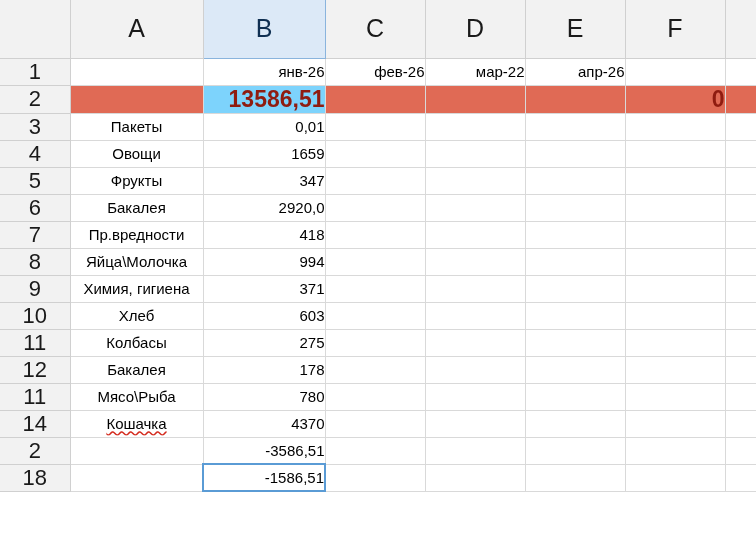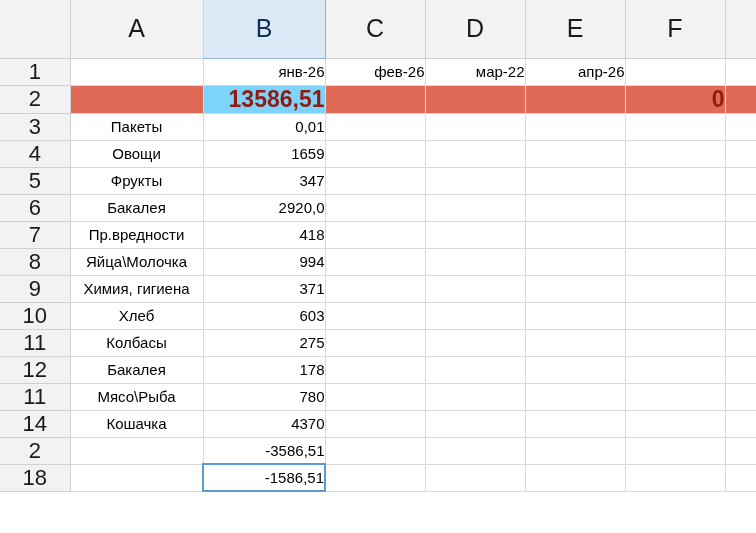--- a/index.html
+++ b/index.html
@@ -90,20 +90,21 @@
     background: #e06a55;
     font-size: 23px;
     font-weight: bold;
     color: #8f1c10;
     text-align: right;
   }
   td.cell.active {
     border: 2px solid #5a9bd5;
   }
   td.cell.misspell {
+    text-decoration: underline;
     text-decoration-color: #d42b1e;
     text-decoration-style: wavy;
   }
   
   col.c-rowhead { width: 70px; }
   col.c-a { width: 133px; }
   col.c-b { width: 122px; }
   col.c-c { width: 100px; }
   col.c-d { width: 100px; }
   col.c-e { width: 100px; }

